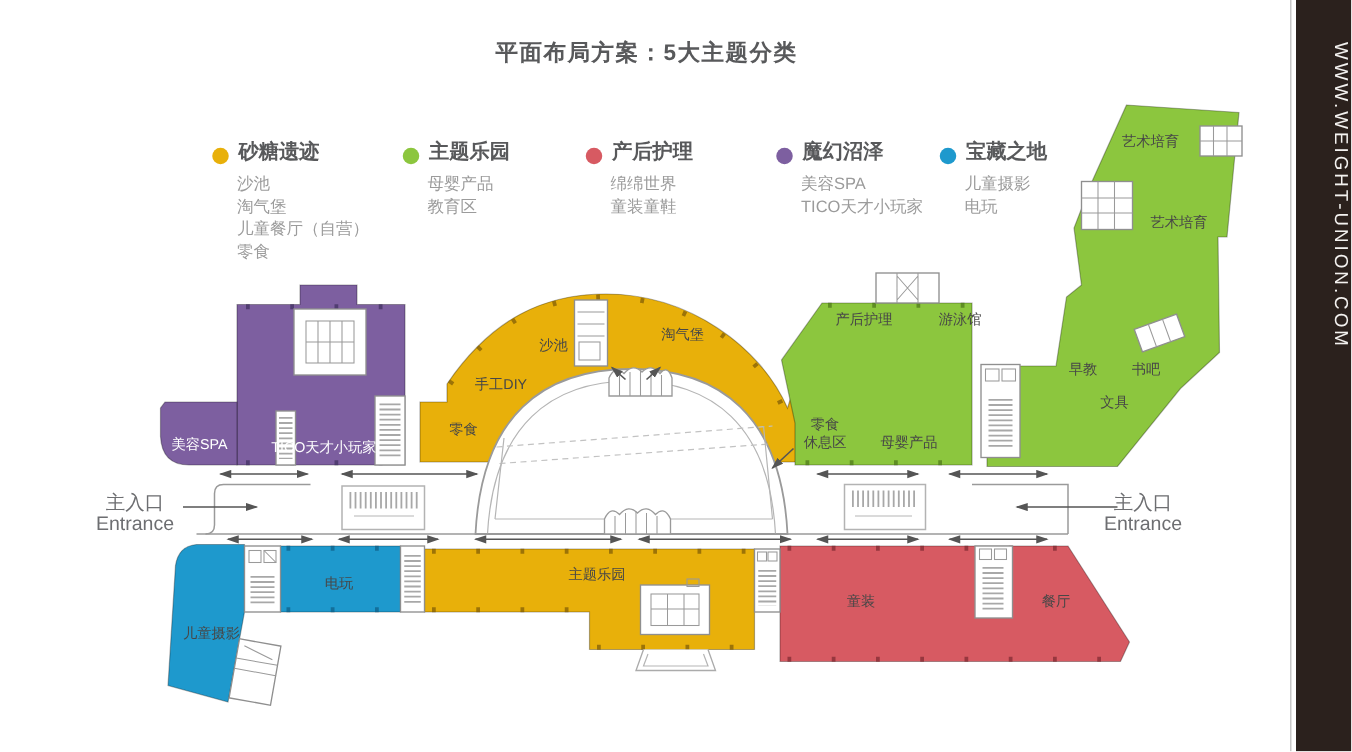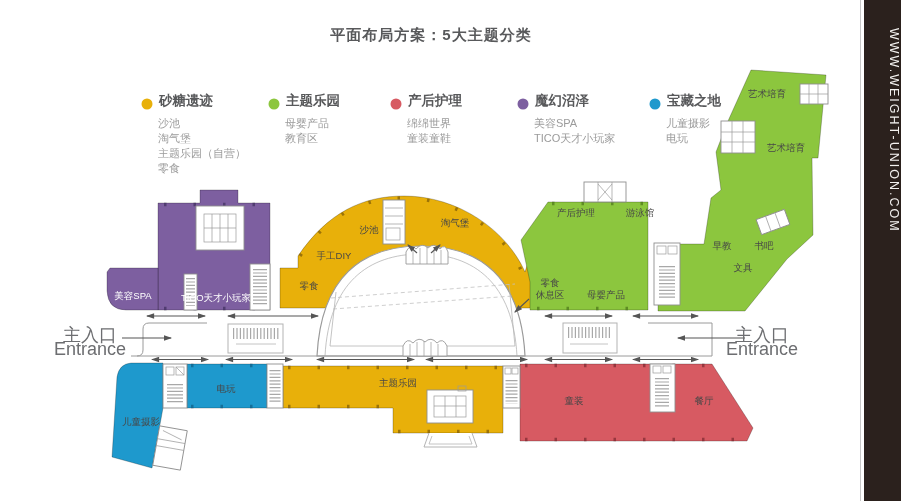--- a/index.html
+++ b/index.html
@@ -9,21 +9,21 @@
   .title-wrap{position:absolute;left:0;top:26px;width:862px;text-align:center;color:#58595b;}
   .title-zh{font-size:15px;font-weight:bold;letter-spacing:1px;}
   .title-en{font-size:15px;font-weight:bold;margin-top:2px;}
   
   .lg-col{position:absolute;top:92px;}
   .lg-head{display:flex;align-items:flex-end;}
   .lg-dot{display:block;margin-right:6px;}
   .lg-name{font-size:13.5px;font-weight:bold;color:#58595b;}
   .lg-items{margin:6px 0 0 17px;font-size:11px;color:#9b9b9b;line-height:15px;}
   
-  .entr{position:absolute;width:80px;text-align:center;color:#6d6e71;font-size:18px;line-height:14px;}
+  .entr{position:absolute;width:80px;text-align:center;color:#6d6e71;font-size:13px;line-height:14px;}
   
   .strip-line{position:absolute;left:860px;top:0;width:1px;height:501px;background:#c8c8c8;}
   .strip{position:absolute;left:864px;top:0;width:37px;height:501px;background:#2b211d;}
   .strip-text{writing-mode:vertical-rl;color:#f4f2f0;font-size:12.5px;letter-spacing:2px;
               margin:28px auto 0 auto;display:block;text-align:left;width:100%;
               text-orientation:mixed;padding-left:11px;box-sizing:border-box;}
   
   #plan{position:absolute;left:0;top:0;}
   .zone{stroke:rgba(0,0,0,.30);stroke-width:.8;}
   .core{fill:#fff;stroke:#8f8f8f;stroke-width:.9;}
@@ -206,21 +206,21 @@
   <div class="lg-col" style="left:141px">
     <div class="lg-head">
       <svg class="lg-dot" width="12" height="12">
           <circle cx="6" cy="6" r="5.5" fill="#E8B00A"></circle>
         </svg>
       <span class="lg-name">砂糖遗迹</span>
     </div>
     <div class="lg-items">
       <div>沙池</div>
       <div>淘气堡</div>
-      <div>主题乐园（自营）</div>
+      <div>儿童餐厅（自营）</div>
       <div>零食</div>
     </div>
   </div>
   <div class="lg-col" style="left:268px">
     <div class="lg-head">
       <svg class="lg-dot" width="12" height="12">
           <circle cx="6" cy="6" r="5.5" fill="#8CC63E"></circle>
         </svg>
       <span class="lg-name">主题乐园</span>
     </div>
@@ -246,21 +246,21 @@
       <svg class="lg-dot" width="12" height="12">
           <circle cx="6" cy="6" r="5.5" fill="#7D5FA0"></circle>
         </svg>
       <span class="lg-name">魔幻沼泽</span>
     </div>
     <div class="lg-items">
       <div>美容SPA</div>
       <div>TICO天才小玩家</div>
     </div>
   </div>
-  <div class="lg-col" style="left:649px">
+  <div class="lg-col" style="left:626px">
     <div class="lg-head">
       <svg class="lg-dot" width="12" height="12">
           <circle cx="6" cy="6" r="5.5" fill="#1E99CD"></circle>
         </svg>
       <span class="lg-name">宝藏之地</span>
     </div>
     <div class="lg-items">
       <div>儿童摄影</div>
       <div>电玩</div>
     </div>

